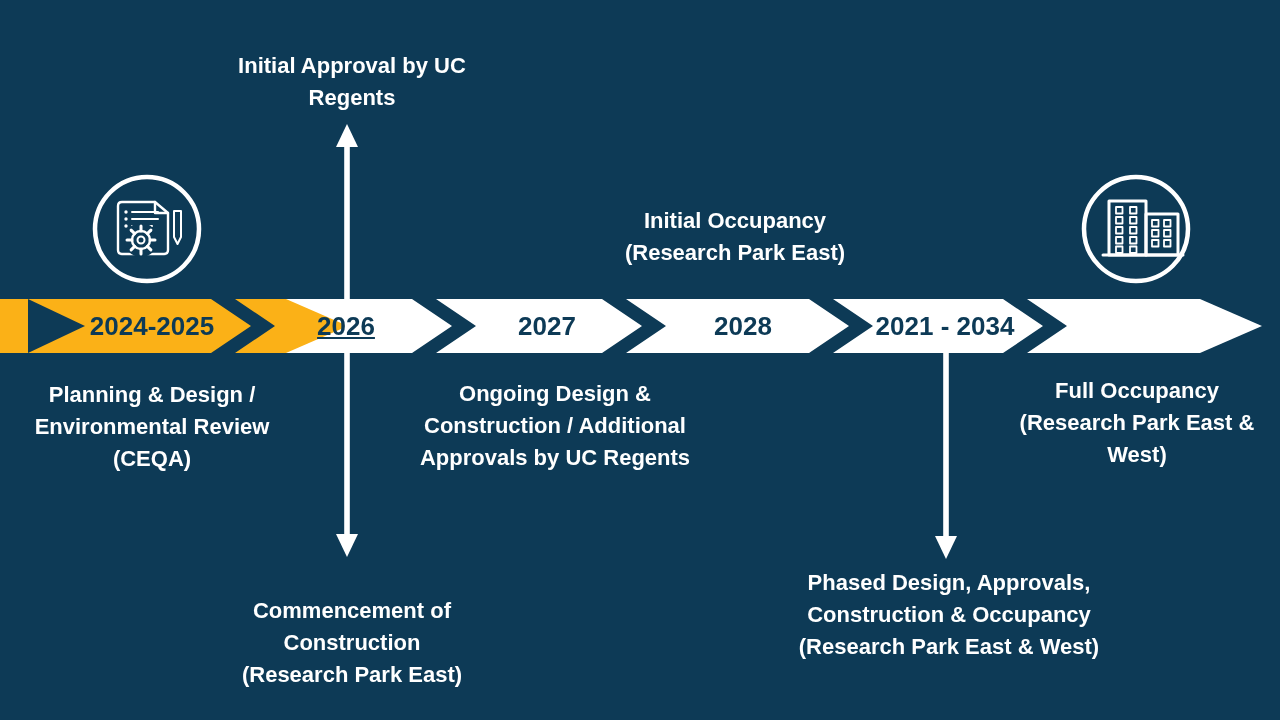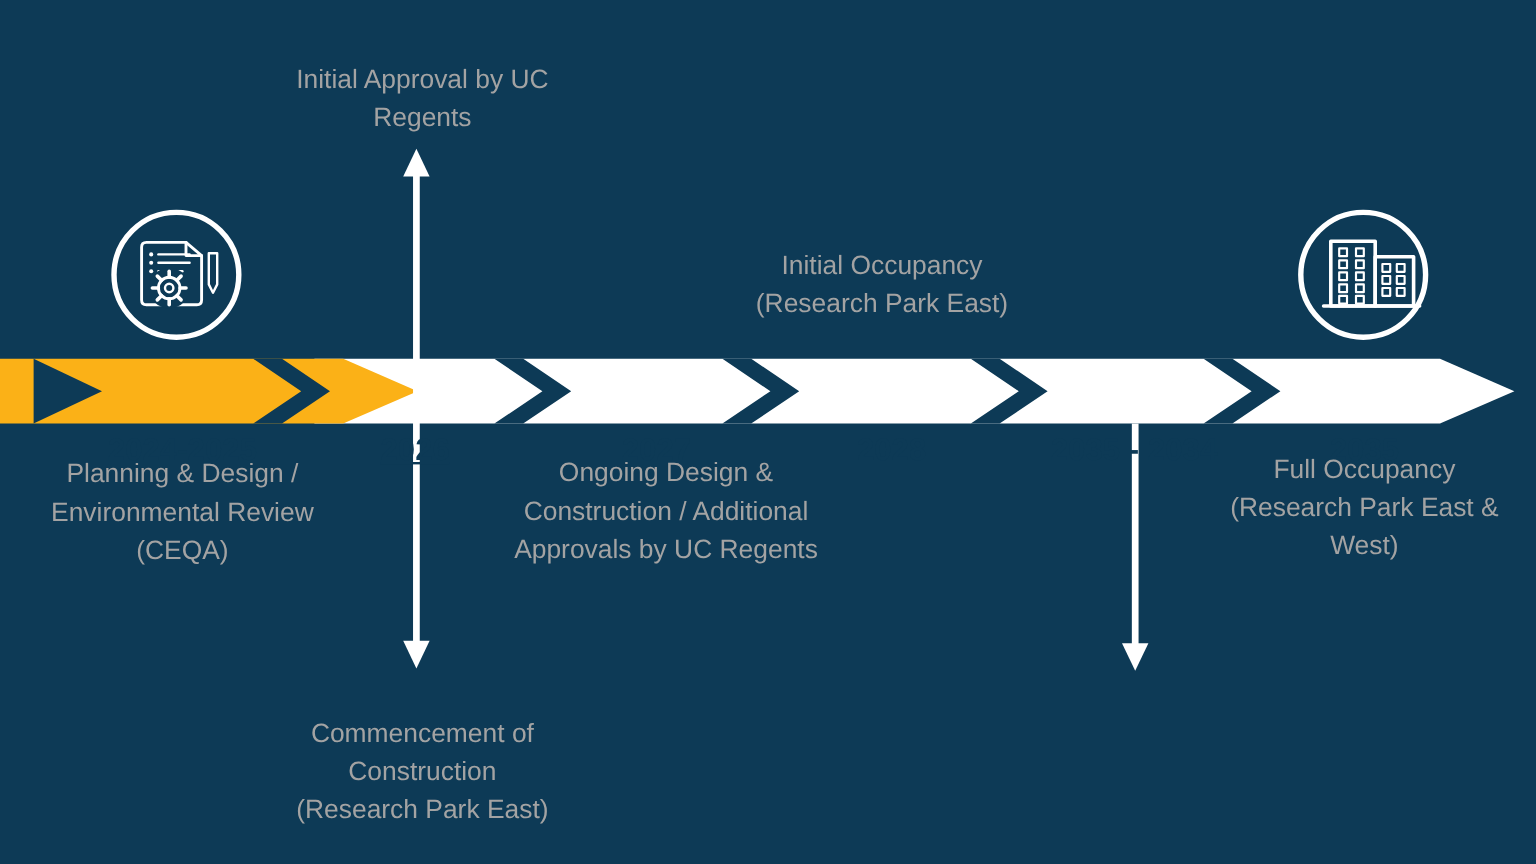--- a/index.html
+++ b/index.html
@@ -4,33 +4,33 @@
 <style>
   html,body{margin:0;padding:0;}
   body{
     width:1280px;height:720px;overflow:hidden;position:relative;
     background:#0D3A56;
     font-family:"Liberation Sans", sans-serif;
   }
   .stage{position:absolute;inset:0;}
   svg.graphic{position:absolute;left:0;top:0;}
   .note{
-    position:absolute;color:#a3a3a3;font-weight:400;font-size:22px;
+    position:absolute;color:#ffffff;font-weight:700;font-size:22px;
     line-height:32px;text-align:center;white-space:pre-line;width:320px;
   }
   .note-initial-approval{left:192px;top:50px;}
   .note-initial-occupancy{left:575px;top:205px;text-align:center;}
   .note-planning{left:-8px;top:379px;}
   .note-ongoing{left:395px;top:378px;}
   .note-full-occupancy{left:977px;top:375px;}
   .note-commencement{left:192px;top:567px;margin-top:28px;}
   .note-phased{left:789px;top:567px;}
   .year{
     position:absolute;top:311px;height:30px;line-height:30px;width:200px;
-    text-align:center;color:#0D3A56;font-weight:700;font-size:26px;margin-top:48px;
+    text-align:center;color:#0D3A56;font-weight:700;font-size:26px;
   }
   .y0{left:52px;}
   .y1{left:246px;text-decoration:underline;}
   .y2{left:447px;}
   .y3{left:643px;}
   .y4{left:845px;}
   .y5{left:1037px;}
 </style>
 </head>
 <body>
@@ -117,33 +117,35 @@
         <rect x="1152" y="240" width="6.5" height="6.5"></rect>
         <rect x="1164" y="240" width="6.5" height="6.5"></rect>
       </g>
     </g>
   </svg>
 
   <div class="year y0">2024-2025</div>
   <div class="year y1">2026</div>
   <div class="year y2">2027</div>
   <div class="year y3">2028</div>
-  <div class="year y4">2035 - 2034</div>
-  <div class="year y5">2035</div>
+  <div class="year y4">2021 - 2034</div>
 
   <div class="note note-initial-approval">Initial Approval by UC
 Regents</div>
   <div class="note note-initial-occupancy">Initial Occupancy
 (Research Park East)</div>
   <div class="note note-planning">Planning &amp; Design /
 Environmental Review
 (CEQA)</div>
   <div class="note note-ongoing">Ongoing Design &amp;
 Construction / Additional
 Approvals by UC Regents</div>
   <div class="note note-full-occupancy">Full Occupancy
 (Research Park East &amp;
 West)</div>
   <div class="note note-commencement">Commencement of
 Construction
 (Research Park East)</div>
+  <div class="note note-phased">Phased Design, Approvals,
+Construction &amp; Occupancy
+(Research Park East &amp; West)</div>
 
 </div>
 
 </body></html>

